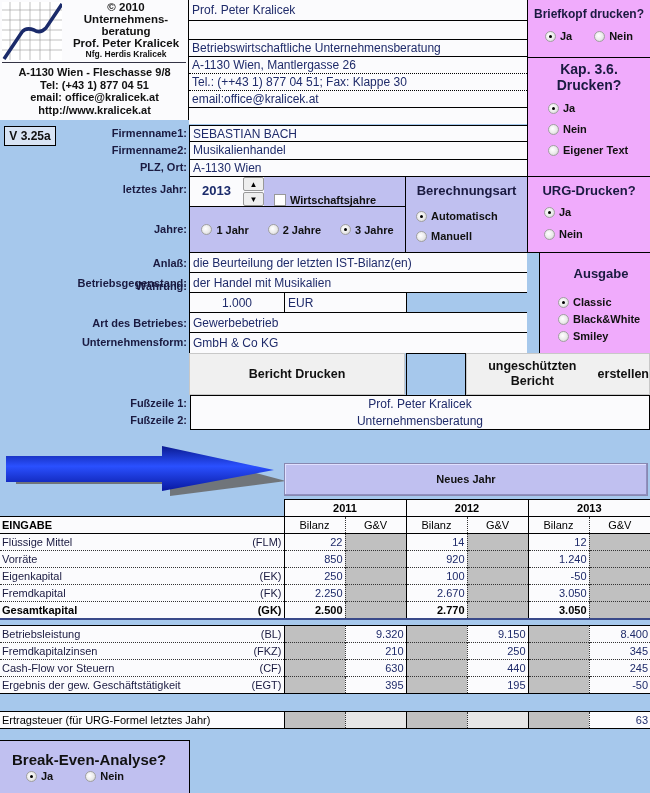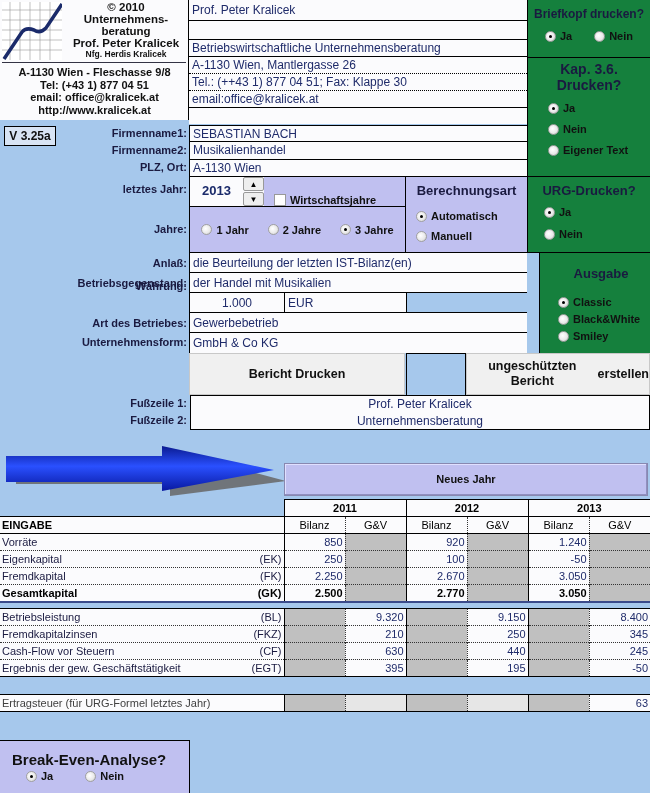--- a/index.html
+++ b/index.html
@@ -9,21 +9,21 @@
   .logo .graph { position: absolute; left: 2px; top: 2px; width: 60px; height: 58px; }
   .logo .top-text { position: absolute; left: 64px; top: 1px; width: 124px; text-align: center; font-weight: bold; color: #111; font-size: 11.5px; line-height: 12px; }
   .logo .top-text .small { font-size: 8.5px; line-height: 10px; }
   .logo .sep { position: absolute; left: 2px; top: 62px; width: 184px; height: 1px; background: #334; }
   .logo .addr { position: absolute; left: 0; top: 66px; width: 189px; text-align: center; font-weight: bold; font-size: 11px; line-height: 12.5px; color: #111; }
 
   .head-field { background: #fbfbfd; color: #1f2b6a; font-size: 12px; padding-left: 3px; line-height: 16px; border-bottom: 1px solid #000; left: 189px; width: 338px; }
   .dotted { border-bottom: 1px dotted #000 !important; }
 
   .purple { background: #c0c0f0; }
-  .lavpanel { background: #15803d; border-left: 1px solid #000; }
+  .lavpanel { background: #f0abfc; border-left: 1px solid #000; }
   .panel-title { font-weight: bold; text-align: center; color: #1a1a40; }
 
   .radio { display: inline-flex; align-items: center; font-weight: bold; font-size: 11px; color: #111; white-space: nowrap; }
   .radio .dot { width: 11px; height: 11px; border-radius: 50%; background: radial-gradient(circle at 40% 40%, #ffffff 0%, #e8e8e8 60%, #b8b8b8 100%); margin-right: 4px; position: relative; border: 1px solid #a0a0a0; }
   .radio .dot.on::after { content: ""; position: absolute; left: 3px; top: 3px; width: 3px; height: 3px; border-radius: 50%; background: #000; }
 
   .label-r { text-align: right; font-weight: bold; color: #1a1a40; font-size: 11px; }
   .cell-white { background: #fbfbfd; color: #1f2b6a; font-size: 12px; padding-left: 3px; line-height: 17px; border-bottom: 1px solid #000; border-left: 1px solid #000; }
 
   .btn { background: #f0f0f0; border: 1px solid #c8c8c8; font-weight: bold; color: #111; display: flex; align-items: center; justify-content: center; text-align: center; font-size: 12.5px; line-height: 15px; }
@@ -268,20 +268,29 @@
       <td style="font-weight:bold;">EINGABE</td>
       <td class="bl br-dot" style="text-align:center;">Bilanz</td>
       <td style="text-align:center;">G&amp;V</td>
       <td class="bl br-dot" style="text-align:center;">Bilanz</td>
       <td style="text-align:center;">G&amp;V</td>
       <td class="bl br-dot" style="text-align:center;">Bilanz</td>
       <td style="text-align:center;">G&amp;V</td>
     </tr>
 
     <tr class="row-w bdot">
+      <td style="color:#1a1a40;"><span>Flüssige Mittel</span><span style="float:right;">(FLM)</span></td>
+      <td class="bl br-dot num">22</td>
+          <td class="gray"></td>
+      <td class="bl br-dot num">14</td>
+          <td class="gray"></td>
+      <td class="bl br-dot num">12</td>
+          <td class="gray"></td>
+    </tr>
+    <tr class="row-w bdot">
       <td style="color:#1a1a40;"><span>Vorräte</span><span style="float:right;"></span></td>
       <td class="bl br-dot num">850</td>
           <td class="gray"></td>
       <td class="bl br-dot num">920</td>
           <td class="gray"></td>
       <td class="bl br-dot num">1.240</td>
           <td class="gray"></td>
     </tr>
     <tr class="row-w bdot">
       <td style="color:#1a1a40;"><span>Eigenkapital</span><span style="float:right;">(EK)</span></td>
@@ -347,21 +356,21 @@
           <td class="num">395</td>
       <td class="bl br-dot gray"></td>
           <td class="num">195</td>
       <td class="bl br-dot gray"></td>
           <td class="num">-50</td>
     </tr>
     <tr>
           <td colspan="7" style="height:18px;background:#a6c8ec;"></td>
         </tr>
     <tr class="row-w" style="border-top:1px solid #000;border-bottom:1px solid #000;">
-      <td style="color:#404040;margin-top:8px;">Ertragsteuer (für URG-Formel letztes Jahr)</td>
+      <td style="color:#000000;margin-top:8px;">Ertragsteuer (für URG-Formel letztes Jahr)</td>
       <td class="bl br-dot gray"></td>
           <td class="lgray"></td>
       <td class="bl br-dot gray"></td>
           <td class="lgray"></td>
       <td class="bl br-dot gray"></td>
           <td class="num">63</td>
     </tr>
   </tbody>
     </table>
 </div>

